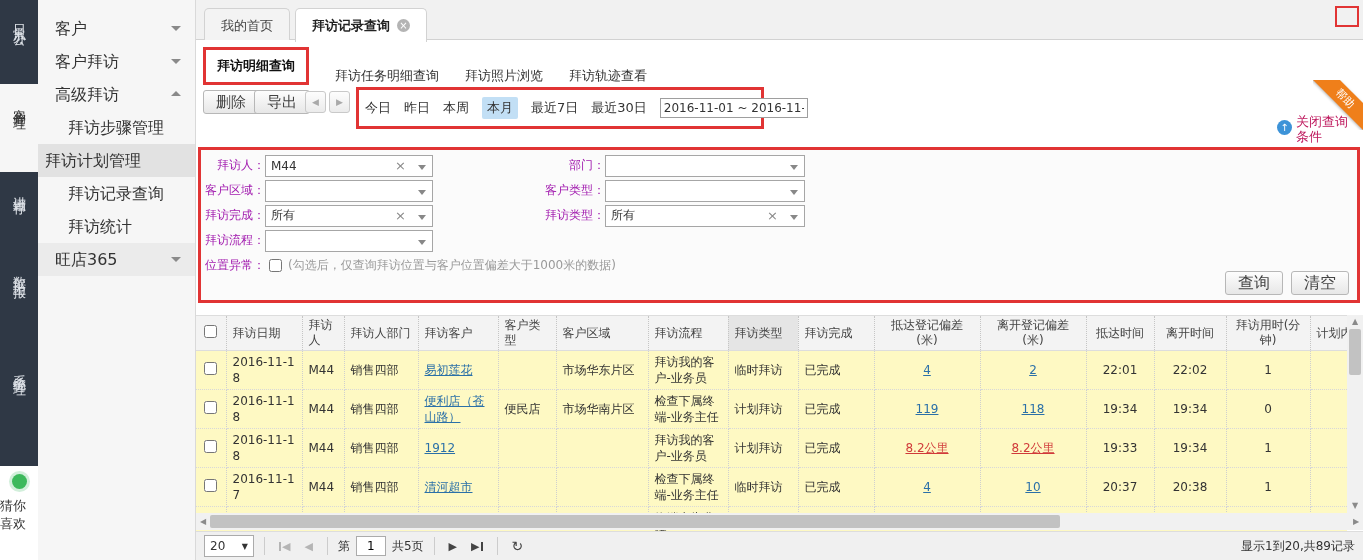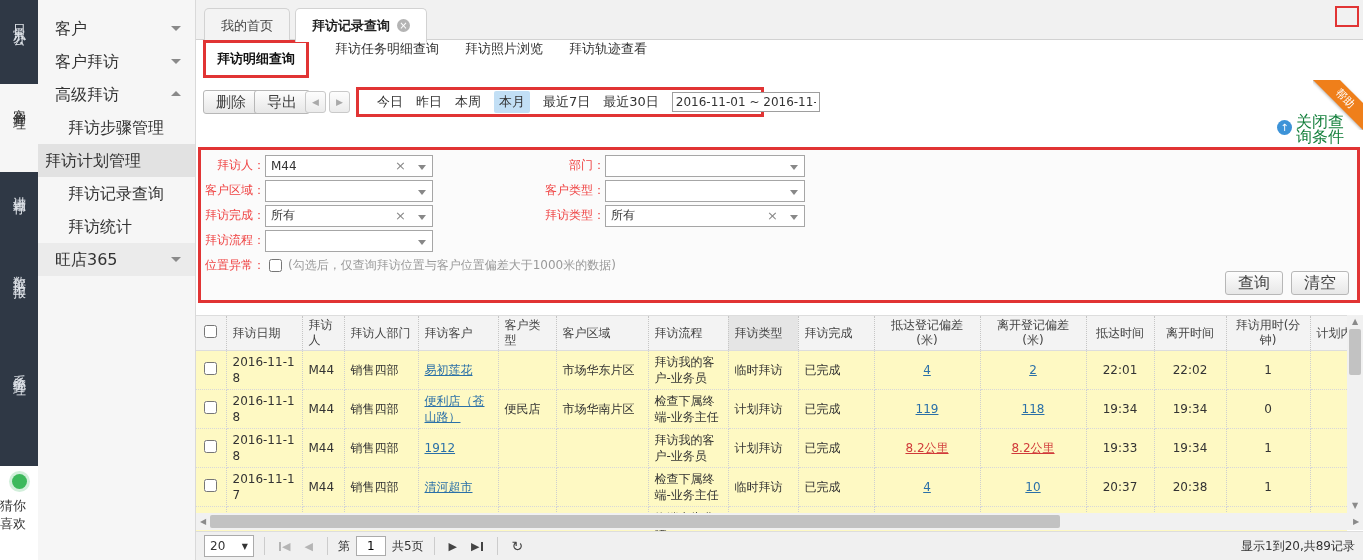--- a/index.html
+++ b/index.html
@@ -32,50 +32,50 @@
 
   .tabbar { position:relative; height:40px; background:#f1f1f1; border-bottom:1px solid #d2d2d2; padding:8px 0 0 8px; display:flex; }
   .tab { position:relative; height:33px; line-height:31px; padding:0 16px; border:1px solid #d2d2d2; border-bottom:none; border-radius:5px 5px 0 0; background:#f3f3f3; color:#444; font-size:13px; margin-right:5px; display:flex; align-items:center; gap:7px; }
   .tab.active { background:#fff; font-weight:bold; color:#222; z-index:2; height:34px; margin-bottom:-1px; }
   .tclose { width:13px; height:13px; border-radius:50%; background:#b4b4b4; color:#fff; font-size:10px; line-height:13px; text-align:center; font-weight:normal; }
   .corner-annotation { position:absolute; right:4px; top:6px; width:24px; height:21px; border:2px solid #e13434; }
 
   .content { position:absolute; top:40px; left:0; right:0; bottom:0; background:#fff; }
 
   
-  .subtabs { position:absolute; top:0; left:0; right:0; height:45px; display:flex; align-items:flex-start; background:#fff; }
+  .subtabs { position:absolute; top:0; left:0; right:0; height:45px; display:flex; align-items:flex-end; background:#fff; }
   .subtab { font-size:13px; color:#333; margin-left:26px; cursor:pointer; }
   .subtab.active { font-weight:bold; color:#111; margin-left:0; }
   .anno-sub { margin-left:7px; border:3px solid #e13434; padding:7px 11px; }
 
   
   .ribbon { position:absolute; top:40px; right:0; width:50px; height:50px; overflow:hidden; z-index:5; }
   .ribbon .rb { position:absolute; top:9px; right:-24px; width:84px; padding:2px 0; background:#ef7f1a; color:#fff; font-size:11px; text-align:center; transform:rotate(45deg); box-shadow:0 1px 3px rgba(0,0,0,.3); }
 
   
   .toolbar { position:absolute; top:48px; left:0; right:0; height:30px; }
   .btn { position:absolute; height:24px; padding:0 12px; border:1px solid #b7b7b7; border-radius:3px; background:linear-gradient(#fdfdfd,#e7e7e7); color:#444; font-size:15px; line-height:22px; cursor:pointer;text-align:center; }
   .btn-del { left:7px; top:2px; }
   .btn-exp { left:58px; top:2px; }
   .navbtn { position:absolute; top:3px; width:21px; height:22px; border:1px solid #c9c9c9; border-radius:3px; background:linear-gradient(#fdfdfd,#ebebeb); color:#a9a9a9; font-size:9px; text-align:center; line-height:20px; }
   .nav-prev { left:109px; } .nav-next { left:133px; }
-  .filterbox { position:absolute; left:160px; top:-1px; width:408px; height:30px; border:3px solid #e13434; display:flex; align-items:center; padding:0 18px; gap:13px; background:#fff; }
+  .filterbox { position:absolute; left:160px; top:-1px; width:408px; height:42px; border:3px solid #e13434; display:flex; align-items:center; padding:0 6px; gap:13px; background:#fff; }
   .df { font-size:13px; color:#333; cursor:pointer; white-space:nowrap; }
   .df.active { background:#c2dff5; padding:2px 5px; border-radius:2px; }
   .rangeinput { width:148px; height:20px; border:1px solid #9e9e9e; font-size:12px; font-family:inherit; padding:0 3px; color:#333; }
 
   
   .closequery { position:absolute; top:74px; right:6px; width:80px; display:flex; gap:4px; align-items:flex-start; }
   .cq-ico { width:15px; height:15px; border-radius:50%; background:#3d93d8; color:#fff; font-size:10px; line-height:15px; text-align:center; margin-top:6px; flex:none; }
-  .cq-label { width:62px; font-size:16px; color:#15803d; line-height:15px; }
+  .cq-label { width:62px; font-size:13px; color:#be185d; line-height:15px; }
 
   
   .qform { position:absolute; top:107px; left:2px; right:3px; height:156px; border:3px solid #e13434; background:#fbfbfb; padding-top:3px; }
   .frow { display:flex; align-items:center; height:25px; }
-  .flabel { width:64px; text-align:right; color:#ef4444; white-space:nowrap; }
+  .flabel { width:64px; text-align:right; color:#a21caf; white-space:nowrap; }
   .flabel.r { width:172px; }
   .fselect { position:relative; width:168px; height:22px; border:1px solid #a6a6a6; background:#fff; display:flex; align-items:center; padding:0 20px 0 5px; }
   .fselect.r { width:200px; }
   .fval { flex:1; overflow:hidden; white-space:nowrap; }
   .fclear { color:#888; font-size:13px; margin-right:6px; }
   .fchev { position:absolute; right:6px; top:9px; width:0; height:0; border-left:4px solid transparent; border-right:4px solid transparent; border-top:5px solid #888; }
   .fhint { color:#999; margin-left:6px; }
   .fcheck { width:13px; height:13px; margin-left:4px; }
   .formbtns { position:absolute; right:8px; bottom:5px; display:flex; gap:8px; }
   .formbtns .fbtn { height:24px; padding:0 12px; border:1px solid #b7b7b7; border-radius:3px; background:linear-gradient(#fdfdfd,#e7e7e7); font-size:16px; line-height:22px; color:#444; cursor:pointer; }

